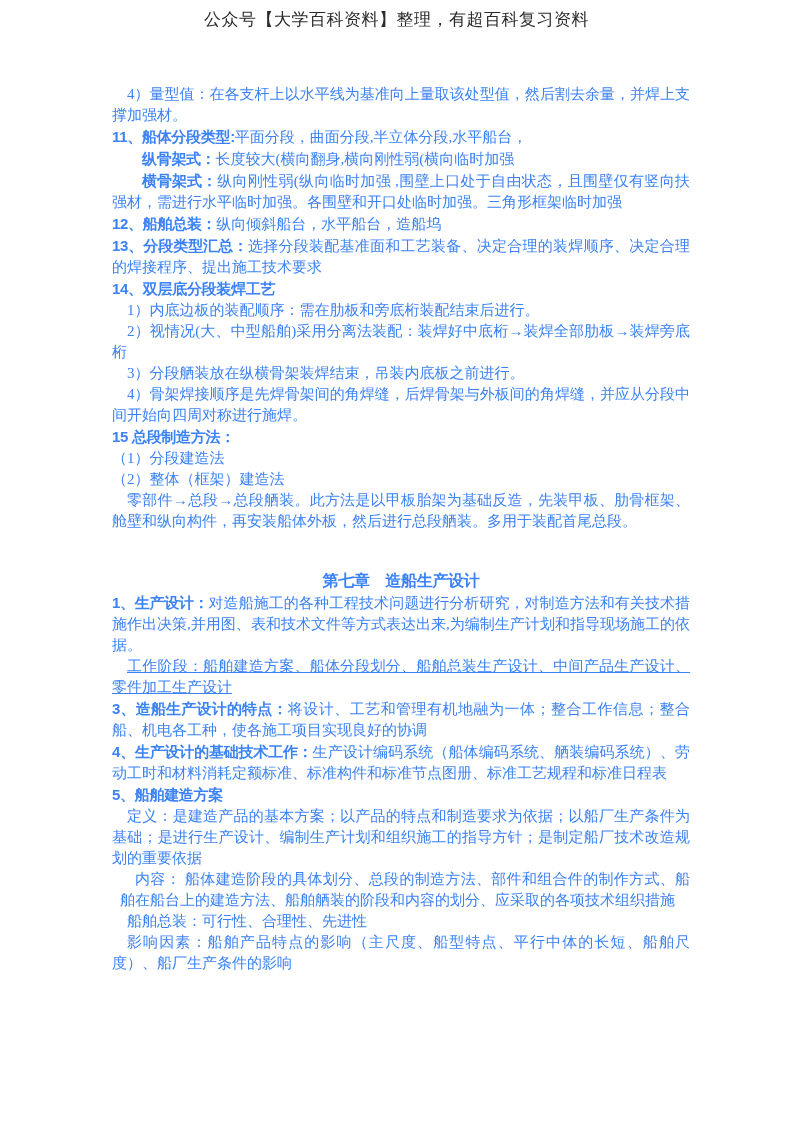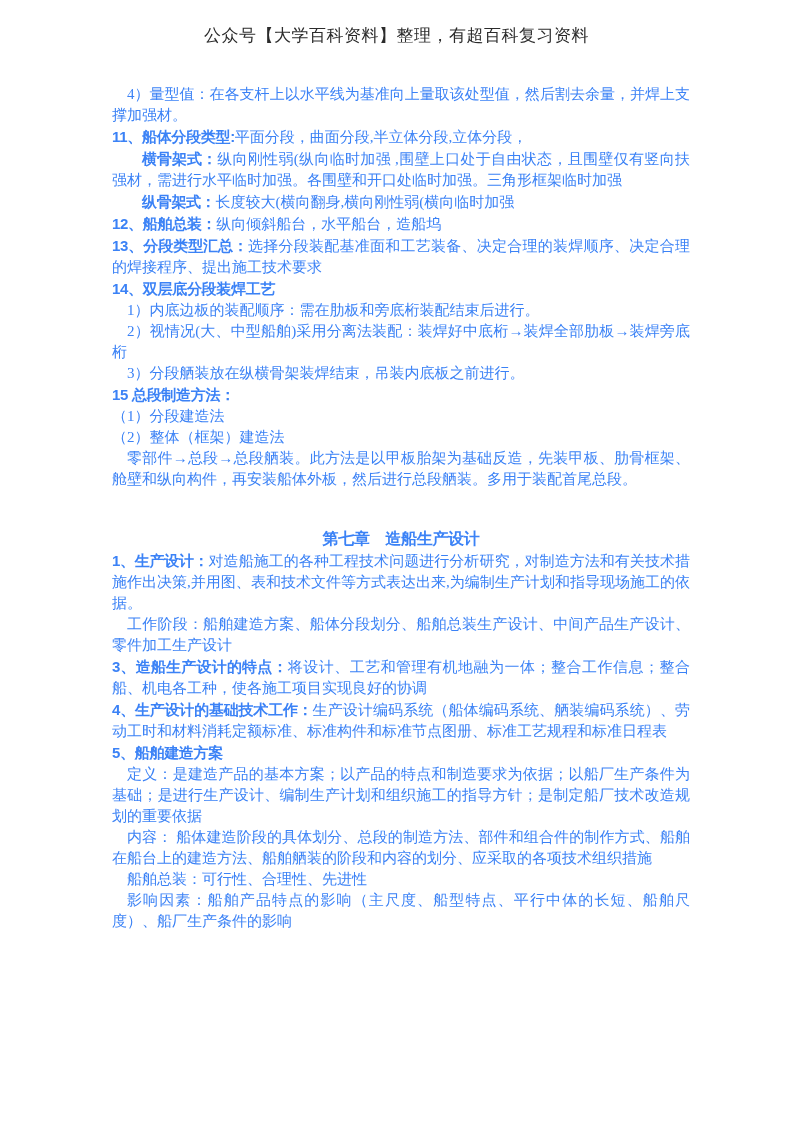--- a/index.html
+++ b/index.html
@@ -10,21 +10,21 @@
   }
   .page {
     position: relative;
     width: 793px;
     height: 1122px;
     background: #ffffff;
     overflow: hidden;
   }
   .page-header {
     position: absolute;
-    top: 24px;
+    top: 8px;
     left: 0;
     width: 100%;
     text-align: center;
     font-size: 17px;
     color: #2b2b2b;
     letter-spacing: 0.5px;
   }
   .doc-body {
     position: absolute;
     top: 84px;
@@ -50,37 +50,38 @@
     font-size: 16px;
   }
 </style>
 </head>
 <body>
 
 <div class="page">
   <div class="page-header">公众号【大学百科资料】整理，有超百科复习资料</div>
   <div class="doc-body">
       <div class="para" style="text-indent: 1em;"><span>4）量型值：在各支杆上以水平线为基准向上量取该处型值，然后割去余量，并焊上支撑加强材。</span></div>
-      <div class="para"><span class="b">11、船体分段类型:</span><span>平面分段，曲面分段,半立体分段,立体分段，</span></div>
+      <div class="para"><span class="b">11、船体分段类型:</span><span>平面分段，曲面分段,半立体分段,水平船台，</span></div>
+      <div class="para" style="text-indent: 2em;"><span class="b">纵骨架式：</span><span>长度较大(横向翻身,横向刚性弱(横向临时加强</span></div>
       <div class="para" style="text-indent: 2em;"><span class="b">横骨架式：</span><span>纵向刚性弱(纵向临时加强 ,围壁上口处于自由状态，且围壁仅有竖向扶强材，需进行水平临时加强。各围壁和开口处临时加强。三角形框架临时加强</span></div>
-      <div class="para" style="text-indent: 2em;"><span class="b">纵骨架式：</span><span>长度较大(横向翻身,横向刚性弱(横向临时加强</span></div>
       <div class="para"><span class="b">12、船舶总装：</span><span>纵向倾斜船台，水平船台，造船坞</span></div>
       <div class="para"><span class="b">13、分段类型汇总：</span><span>选择分段装配基准面和工艺装备、决定合理的装焊顺序、决定合理的焊接程序、提出施工技术要求</span></div>
       <div class="para"><span class="b">14、双层底分段装焊工艺</span></div>
       <div class="para" style="text-indent: 1em;"><span>1）内底边板的装配顺序：需在肋板和旁底桁装配结束后进行。</span></div>
       <div class="para" style="text-indent: 1em;"><span>2）视情况(大、中型船舶)采用分离法装配：装焊好中底桁→装焊全部肋板→装焊旁底桁</span></div>
       <div class="para" style="text-indent: 1em;"><span>3）分段舾装放在纵横骨架装焊结束，吊装内底板之前进行。</span></div>
+      <div class="para" style="text-indent: 1em;"><span>4）骨架焊接顺序是先焊骨架间的角焊缝，后焊骨架与外板间的角焊缝，并应从分段中间开始向四周对称进行施焊。</span></div>
       <div class="para"><span class="b">15 总段制造方法：</span></div>
       <div class="para"><span>（1）分段建造法</span></div>
       <div class="para"><span>（2）整体（框架）建造法</span></div>
       <div class="para" style="text-indent: 1em;"><span>零部件→总段→总段舾装。此方法是以甲板胎架为基础反造，先装甲板、肋骨框架、舱壁和纵向构件，再安装船体外板，然后进行总段舾装。多用于装配首尾总段。</span></div>
       <div class="para heading"><span class="b">第七章　造船生产设计</span></div>
       <div class="para"><span class="b">1、生产设计：</span><span>对造船施工的各种工程技术问题进行分析研究，对制造方法和有关技术措施作出决策,并用图、表和技术文件等方式表达出来,为编制生产计划和指导现场施工的依据。</span></div>
-      <div class="para" style="text-indent: 1em;"><span>工作阶段：船舶建造方案、船体分段划分、船舶总装生产设计、中间产品生产设计、零件加工生产设计</span></div>
+      <div class="para" style="text-indent: 1em; text-decoration: underline;"><span>工作阶段：船舶建造方案、船体分段划分、船舶总装生产设计、中间产品生产设计、零件加工生产设计</span></div>
       <div class="para"><span class="b">3、造船生产设计的特点：</span><span>将设计、工艺和管理有机地融为一体；整合工作信息；整合船、机电各工种，使各施工项目实现良好的协调</span></div>
       <div class="para"><span class="b">4、生产设计的基础技术工作：</span><span>生产设计编码系统（船体编码系统、舾装编码系统）、劳动工时和材料消耗定额标准、标准构件和标准节点图册、标准工艺规程和标准日程表</span></div>
       <div class="para"><span class="b">5、船舶建造方案</span></div>
       <div class="para" style="text-indent: 1em;"><span>定义：是建造产品的基本方案；以产品的特点和制造要求为依据；以船厂生产条件为基础；是进行生产设计、编制生产计划和组织施工的指导方针；是制定船厂技术改造规划的重要依据</span></div>
-      <div class="para" style="text-indent: 1em;"><span>内容： 船体建造阶段的具体划分、总段的制造方法、部件和组合件的制作方式、船舶在船台上的建造方法、船舶舾装的阶段和内容的划分、应采取的各项技术组织措施</span></div>
+      <div class="para" style="text-indent: 1em; margin-left: 8px;"><span>内容： 船体建造阶段的具体划分、总段的制造方法、部件和组合件的制作方式、船舶在船台上的建造方法、船舶舾装的阶段和内容的划分、应采取的各项技术组织措施</span></div>
       <div class="para" style="text-indent: 1em;"><span>船舶总装：可行性、合理性、先进性</span></div>
       <div class="para" style="text-indent: 1em;"><span>影响因素：船舶产品特点的影响（主尺度、船型特点、平行中体的长短、船舶尺度）、船厂生产条件的影响</span></div>
     </div>
 </div>
 
 </body></html>

